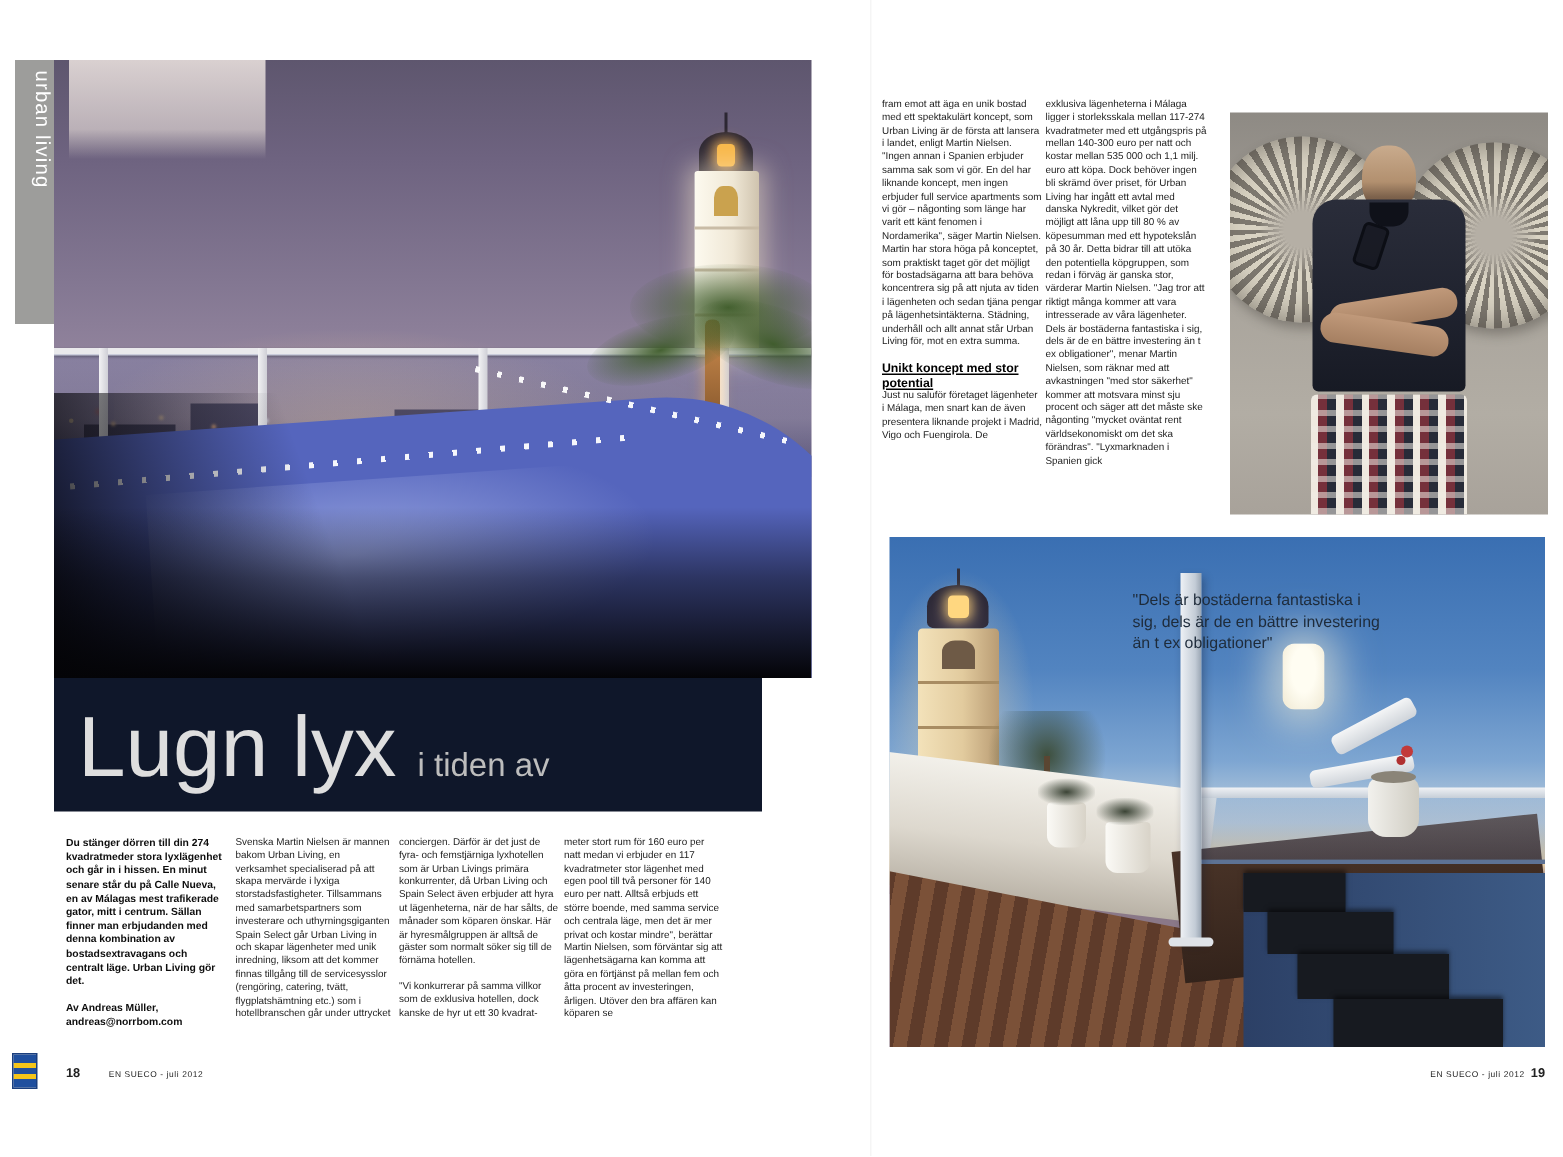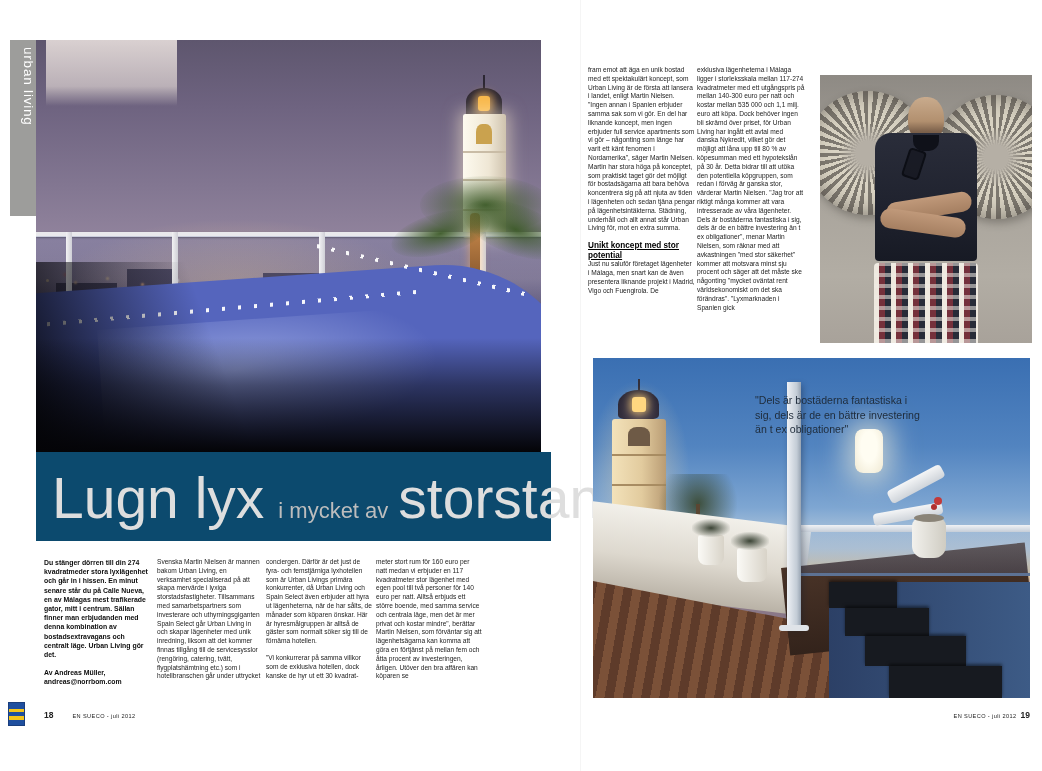--- a/index.html
+++ b/index.html
@@ -42,21 +42,21 @@
   .p1-dots-a { position:absolute; left:2%; top:64.5%; width:74%; height:4px; transform:rotate(-5deg);
     background:repeating-linear-gradient(90deg, rgba(255,255,255,.95) 0 3px, rgba(255,255,255,0) 3px 16px); }
   .p1-dots-b { position:absolute; left:55%; top:55.5%; width:44%; height:4px; transform:rotate(13deg);
     background:repeating-linear-gradient(90deg, rgba(255,255,255,.95) 0 3px, rgba(255,255,255,0) 3px 15px); }
   .p1-palm-trunk { position:absolute; left:86%; top:42%; width:10px; height:16%; background:linear-gradient(180deg,#d29050,#8a5a2e); border-radius:4px; box-shadow:0 0 10px rgba(255,180,90,.6); }
   .p1-frond { position:absolute; background:radial-gradient(ellipse at 50% 50%, rgba(60,90,40,.95), rgba(40,60,25,0) 75%); border-radius:50%; }
   .p1-dark { position:absolute; left:0; bottom:0; width:100%; height:46%;
     background:linear-gradient(to top, rgba(4,4,7,1) 0%, rgba(4,4,7,.5) 35%, rgba(4,4,7,0) 60%),
                linear-gradient(70deg, rgba(4,4,7,.95) 0%, rgba(4,4,7,0) 38%); }
 
-  #title-band { position:absolute; left:36px; top:452px; width:515px; height:89px; background:#0c4a6e;
+  #title-band { position:absolute; left:36px; top:452px; width:472px; height:89px; background:#0f172a;
     display:flex; align-items:flex-end; padding:0 0 14px 16px; }
   .title-line { display:flex; align-items:baseline; white-space:nowrap; }
   .title-big { font-size:57px; font-weight:100; color:#dedede; letter-spacing:0px; line-height:1; }
   .title-small { font-size:22px; font-weight:100; color:#bdbdbd; margin:0 10px 0 14px; }
 
   .bodycol { position:absolute; top:558px; font-size:6.6px; line-height:8.8px; color:#1c1c1c; text-align:left; }
   .bodycol p { margin:0 0 0 0; }
   .bodycol p + p { margin-top:8px; }
   #intro-col { left:44px; width:104px; font-weight:bold; font-size:6.9px; line-height:9.2px; color:#0d0d0d; }
   #col-b { left:157px; width:105px; }
@@ -179,22 +179,21 @@
     <div class="p1-frond" style="left:70%; top:42%; width:20%; height:10%; transform:rotate(-15deg);"></div>
     <div class="p1-pool"></div>
     <div class="p1-dots-a"></div>
     <div class="p1-dots-b"></div>
     <div class="p1-dark"></div>
   </div>
 
   <div id="title-band">
     <div class="title-line">
       <span class="title-big">Lugn lyx</span>
-      <span class="title-small">i mycket av</span>
-      <span class="title-big">storstan</span>
+      <span class="title-small">i tiden av</span>
     </div>
   </div>
 
   <div class="bodycol" id="intro-col">
     <p>Du stänger dörren till din 274 kvadratmeder stora lyxlägenhet och går in i hissen. En minut senare står du på Calle Nueva, en av Málagas mest trafikerade gator, mitt i centrum. Sällan finner man erbjudanden med denna kombination av bostadsextravagans och centralt läge. Urban Living gör det.</p>
     <p class="byline" style="margin-top:9px;">Av Andreas Müller,</p>
     <p class="byline" style="margin-top:0;">andreas@norrbom.com</p>
   </div>
 
   <div class="bodycol" id="col-b">

